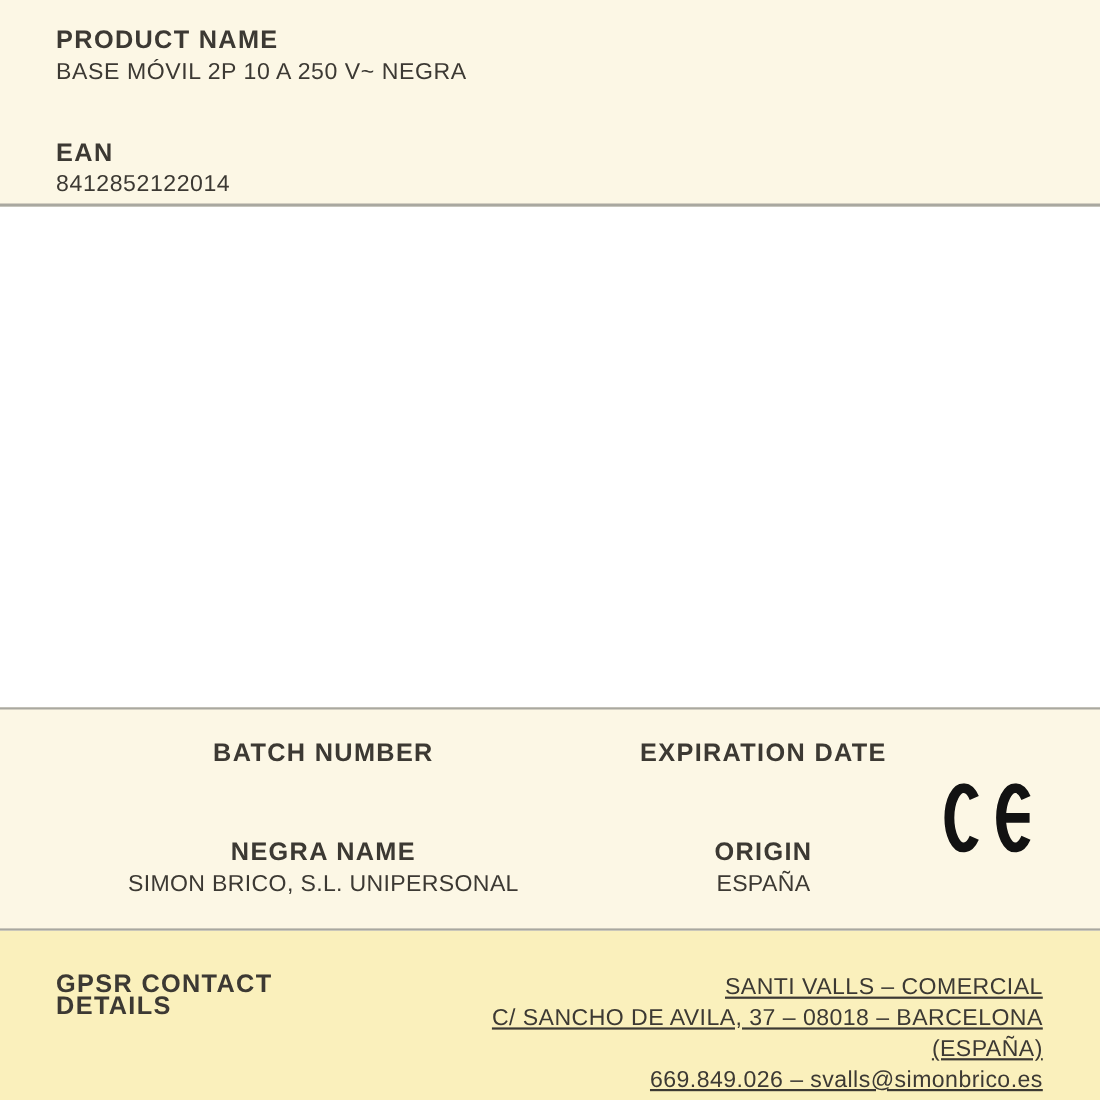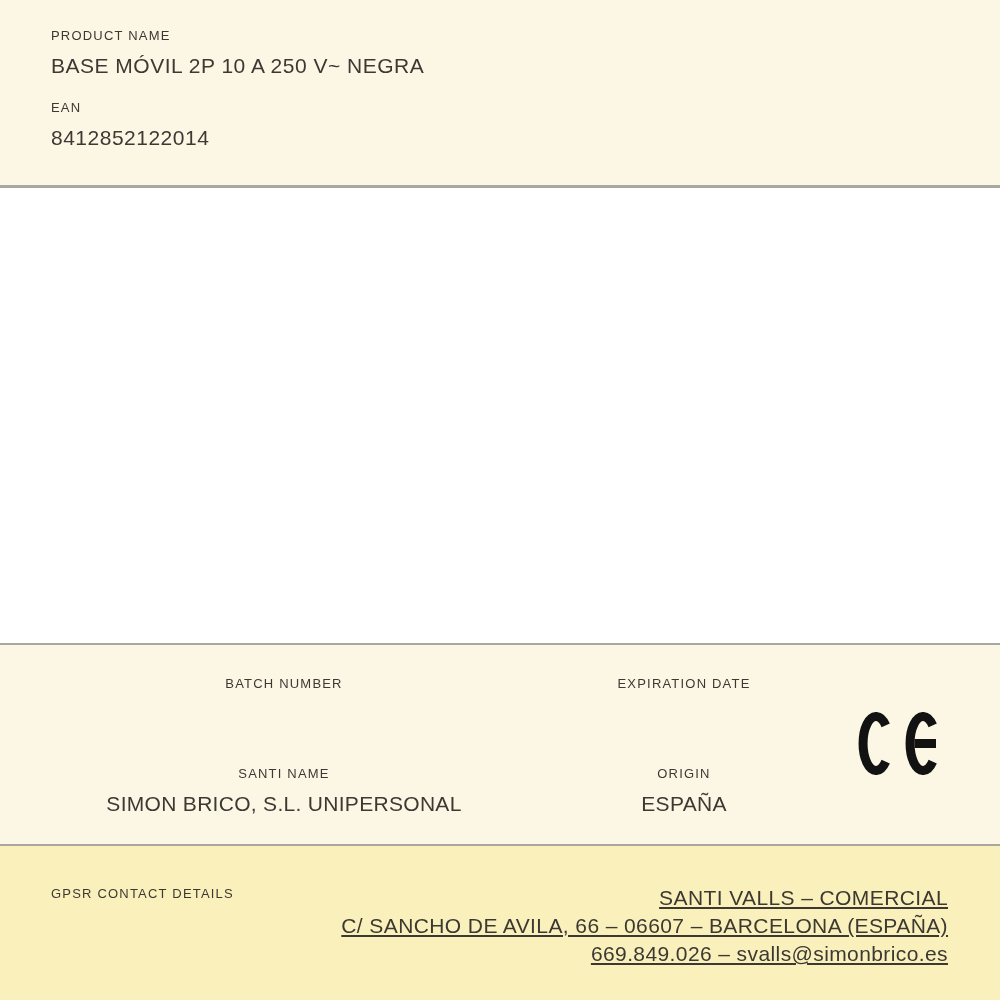--- a/index.html
+++ b/index.html
@@ -13,48 +13,48 @@
   .page { width: 1000px; height: 1000px; display: flex; flex-direction: column; }
 
   
   .sec-product {
     height: 188px;
     background: #FCF7E5;
     border-bottom: 3px solid #A9A8A0;
     padding: 26px 51px 0 51px;
   }
   .label {
-    font-weight: normal;
-    font-size: 13px;
+    font-weight: bold;
+    font-size: 23px;
     letter-spacing: 1.2px;
     line-height: 20px;
   }
   .value {
     font-size: 21px;
     letter-spacing: 0.5px;
     line-height: 21px;
   }
   .sec-product .value { margin-top: 9px; }
-  .sec-product .label.ean { margin-top: 22px; }
+  .sec-product .label.ean { margin-top: 52px; }
 
   
   .sec-image {
     height: 455px;
     background: #FFFFFF;
   }
 
   
   .sec-info {
     height: 203px;
     background: #FCF7E5;
     border-top: 2px solid #A9A8A0;
     border-bottom: 2px solid #A9A8A0;
     position: relative;
   }
-  .info-row { position: absolute; left: 84px; display: flex; }
+  .info-row { position: absolute; left: 94px; display: flex; }
   .info-row.row1 { top: 29px; }
   .info-row.row2 { top: 119px; }
   .info-col { width: 400px; text-align: center; }
   .info-col .value { margin-top: 9px; letter-spacing: 0.3px; }
 
   .ce-wrap {
     position: absolute;
     top: 67px;
     right: 59px;
     width: 83px;
@@ -93,21 +93,21 @@
     <div class="info-row row1">
       <div class="info-col">
         <div class="label">BATCH NUMBER</div>
       </div>
       <div class="info-col">
         <div class="label">EXPIRATION DATE</div>
       </div>
     </div>
     <div class="info-row row2">
       <div class="info-col">
-        <div class="label">SANTI NAME</div>
+        <div class="label">NEGRA NAME</div>
         <div class="value">SIMON BRICO, S.L. UNIPERSONAL</div>
       </div>
       <div class="info-col">
         <div class="label">ORIGIN</div>
         <div class="value">ESPAÑA</div>
       </div>
     </div>
     <div class="ce-wrap" aria-label="CE">
       <svg viewBox="0 0 83 63" xmlns="http://www.w3.org/2000/svg">
 
@@ -117,18 +117,18 @@
 
         <path d="M 56.5 31.5 L 78 31.5" fill="none" stroke="#121212" stroke-width="9"></path>
       </svg>
     </div>
   </section>
 
   <section class="sec-contact">
     <div class="label">GPSR CONTACT DETAILS</div>
     <div class="contact-lines">
       <div class="value">SANTI VALLS – COMERCIAL</div>
-      <div class="value">C/ SANCHO DE AVILA, 66 – 06607 – BARCELONA (ESPAÑA)</div>
+      <div class="value">C/ SANCHO DE AVILA, 37 – 08018 – BARCELONA (ESPAÑA)</div>
       <div class="value">669.849.026 – svalls@simonbrico.es</div>
     </div>
   </section>
 
 </div>
 
 </body></html>

